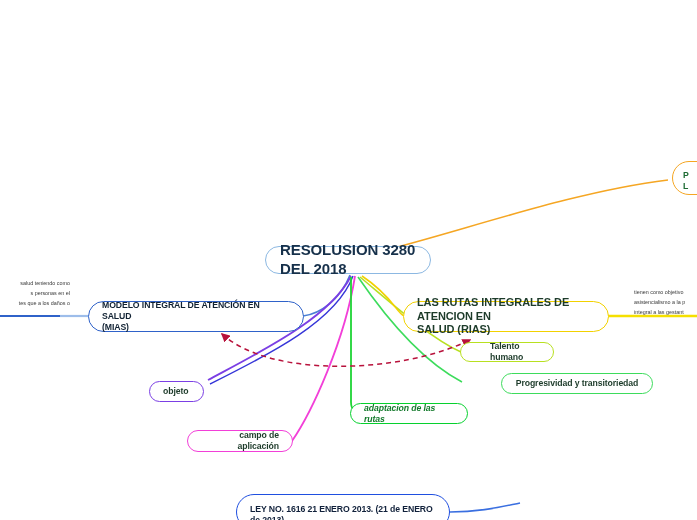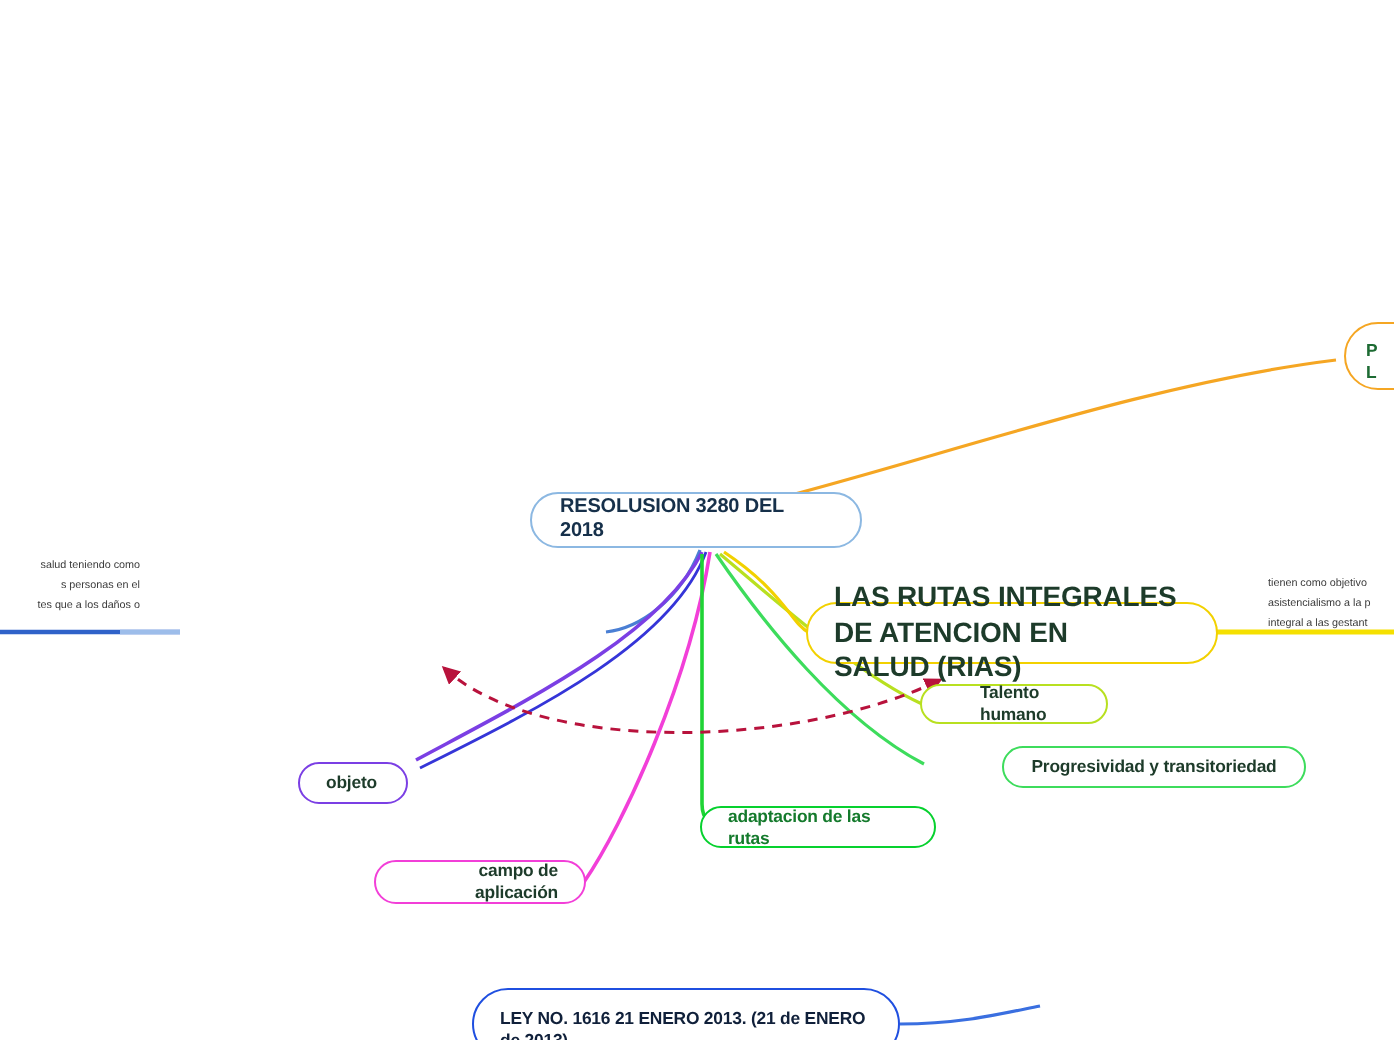--- a/index.html
+++ b/index.html
@@ -37,35 +37,35 @@
     color: #1d3b2a;
     font-weight: bold;
     line-height: 1.25;
     letter-spacing: -0.1px;
     white-space: pre-line;
   }
   .node-root {
     border-color: #8cb8e2;
     border-width: 1.8px;
     color: #16304a;
-    font-size: 10px;
+    font-size: 15px;
     padding: 0 14px;
     justify-content: center;
     align-items: center;
   }
   .node-mias {
     border-color: #2f62c9;
     color: #123;
     font-size: 8.7px;
     padding: 0 13px;
   }
   .node-rias {
     border-color: #f2d100;
     color: #1d3b2a;
-    font-size: 14px;
+    font-size: 11px;
     padding: 0 13px;
   }
   .node-talento {
     border-color: #b8e020;
     color: #1d3b2a;
     font-size: 8.7px;
     padding: 0 29px;
     justify-content: center;
   }
   .node-progres {
@@ -163,35 +163,39 @@
         <path d="M6,0 L0,3 L6,6 z" fill="#b8123c"></path>
       </marker>
     </defs>
     <path d="M 222 334 C 270 378 400 374 470 340" fill="none" stroke="#b8123c" stroke-width="1.5" stroke-dasharray="5 4" marker-start="url(#arrowL)" marker-end="url(#arrowR)"></path>
   </svg>
 
   <div class="node node-root" style="left:265px; top:246px; width:166px; height:28px;">
     <span>RESOLUSION 3280 DEL 2018</span>
   </div>
 
+  <div class="node node-mias" style="left:88px; top:301px; width:216px; height:31px;">
+    <span>MODELO INTEGRAL DE ATENCIÓN EN SALUD
+(MIAS)</span>
+  </div>
 
   <div class="node node-rias" style="left:403px; top:301px; width:206px; height:31px;">
     <span>LAS RUTAS INTEGRALES DE ATENCION EN
 SALUD (RIAS)</span>
   </div>
 
   <div class="node node-talento" style="left:460px; top:342px; width:94px; height:20px;">
     <span>Talento humano</span>
   </div>
 
   <div class="node node-progres" style="left:465px; top:373px; width:152px; height:21px;">
     <span>Progresividad y transitoriedad</span>
   </div>
 
-  <div class="node node-adapta" style="left:350px; top:403px; width:118px; height:21px;">
+  <div class="node node-adapta" style="left:350px; top:403px; width:118px; height:21px;font-style:italic;">
     <span>adaptacion de las rutas</span>
   </div>
 
   <div class="node node-objeto" style="left:149px; top:381px; width:55px; height:21px;">
     <span>objeto</span>
   </div>
 
   <div class="node node-campo" style="left:187px; top:430px; width:106px; height:22px;">
     <span>campo de aplicación</span>
   </div>

